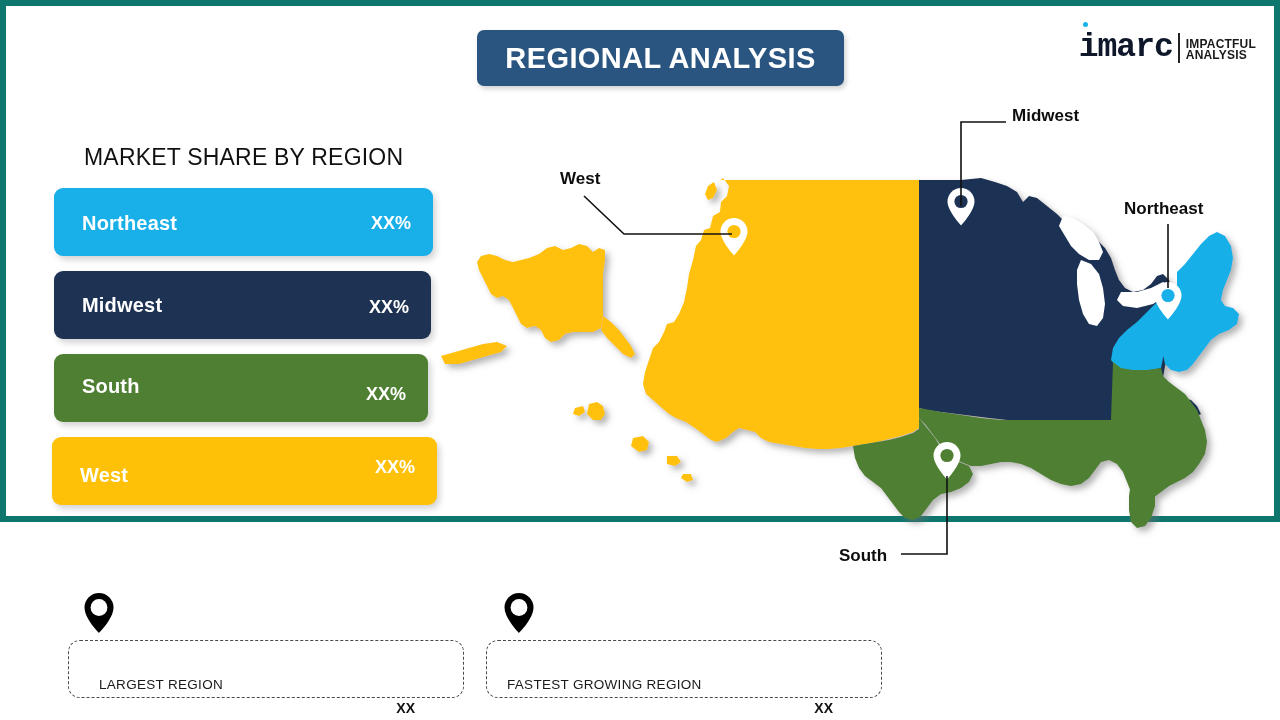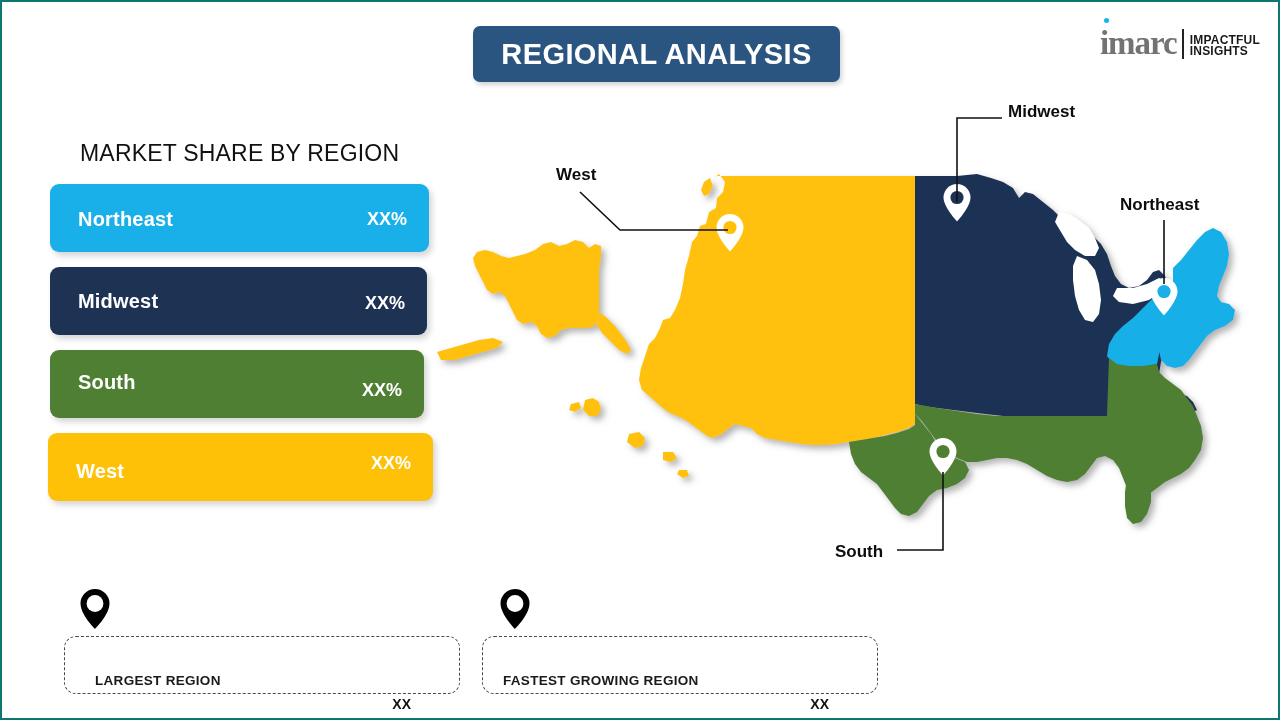--- a/index.html
+++ b/index.html
@@ -11,23 +11,23 @@
     height: 720px;
     background: #ffffff;
     font-family: "Liberation Sans", sans-serif;
     overflow: hidden;
     position: relative;
   }
   .slide {
     position: absolute;
     inset: 0;
     width: 1280px;
-    height: 720px;
+    height: 522px;
     background: #ffffff;
-    border: 2px solid #0f766e;
+    border: 6px solid #0f766e;
     box-sizing: border-box;
   }
 
   
   .title-badge {
     position: absolute;
     left: 471px;
     top: 24px;
     width: 367px;
     height: 56px;
@@ -50,26 +50,26 @@
   .logo {
     position: absolute;
     right: 18px;
     top: 14px;
     display: flex;
     align-items: flex-end;
     height: 44px;
   }
   .logo-mark {
     position: relative;
-    color: #737373;
+    color: #0f172a;
     font-size: 33px;
     font-weight: bold;
     line-height: 33px;
     letter-spacing: -1px;
-    font-family: Liberation Serif, serif;
+    font-family: Liberation Mono, monospace;
   }
   .logo-dot {
     position: absolute;
     left: 4px;
     top: -9px;
     width: 5px;
     height: 5px;
     border-radius: 50%;
     background: #1ab3e8;
   }
@@ -149,21 +149,21 @@
   }
   .stat-card.c0 { left: 62px;  top: 634px; width: 396px; height: 58px; }
   .stat-card.c1 { left: 480px; top: 634px; width: 396px; height: 58px; padding-left: 20px; }
   .stat-row {
     display: flex;
     align-items: center;
     justify-content: space-between;
   }
   .stat-label {
     font-size: 13.5px;
-    font-weight: bold;
+    font-weight: normal;
     color: #1a1a1a;
     letter-spacing: 0.3px;
   }
   .stat-value {
     font-size: 14px;
     font-weight: bold;
     color: #111111;
     padding-right: 26px;
     margin-top: 47px;
   }
@@ -226,21 +226,21 @@
   </div>
 
   <div class="logo">
     <span class="logo-mark">
       <span class="logo-dot"></span>
       <span>imarc</span>
     </span>
     <span class="logo-divider"></span>
     <span class="logo-tag">
       <div>IMPACTFUL</div>
-      <div>INSIGHTS</div>
+      <div>ANALYSIS</div>
     </span>
   </div>
 
   <div class="panel-title">MARKET SHARE BY REGION</div>
 
   <div class="bars">
     <div class="bar b0" style="background:#19afe8;">
       <span class="bar-label">Northeast</span>
       <span class="bar-value">XX%</span>
     </div>

